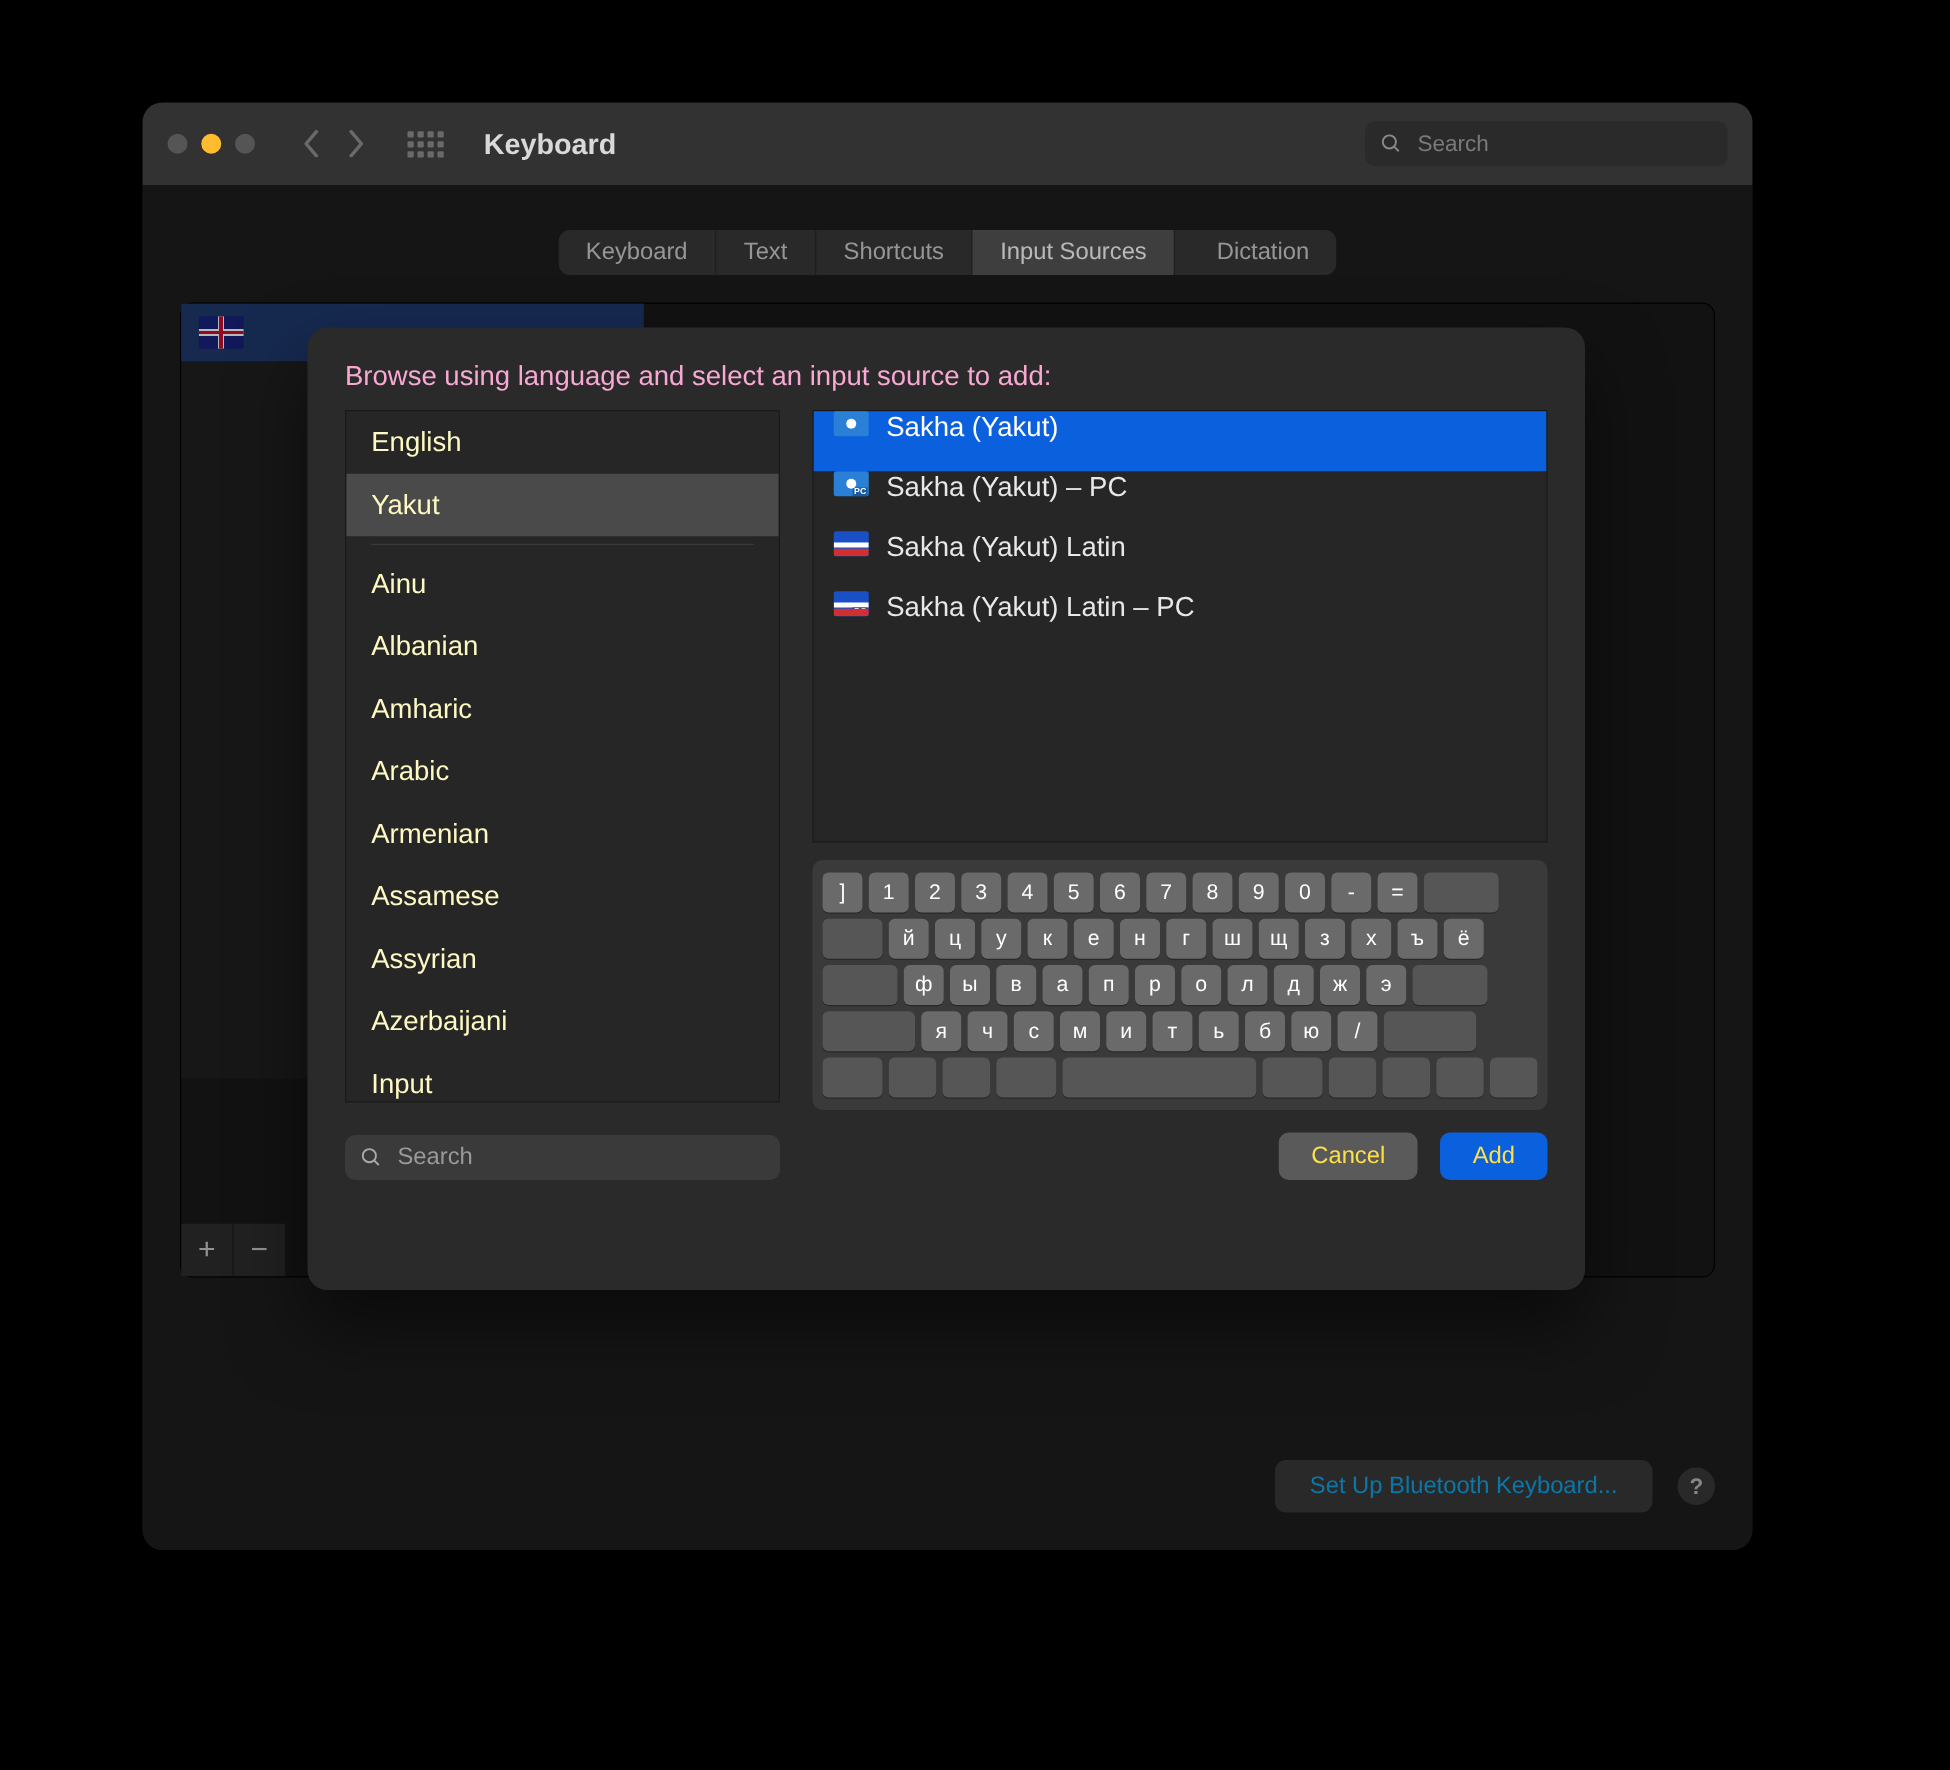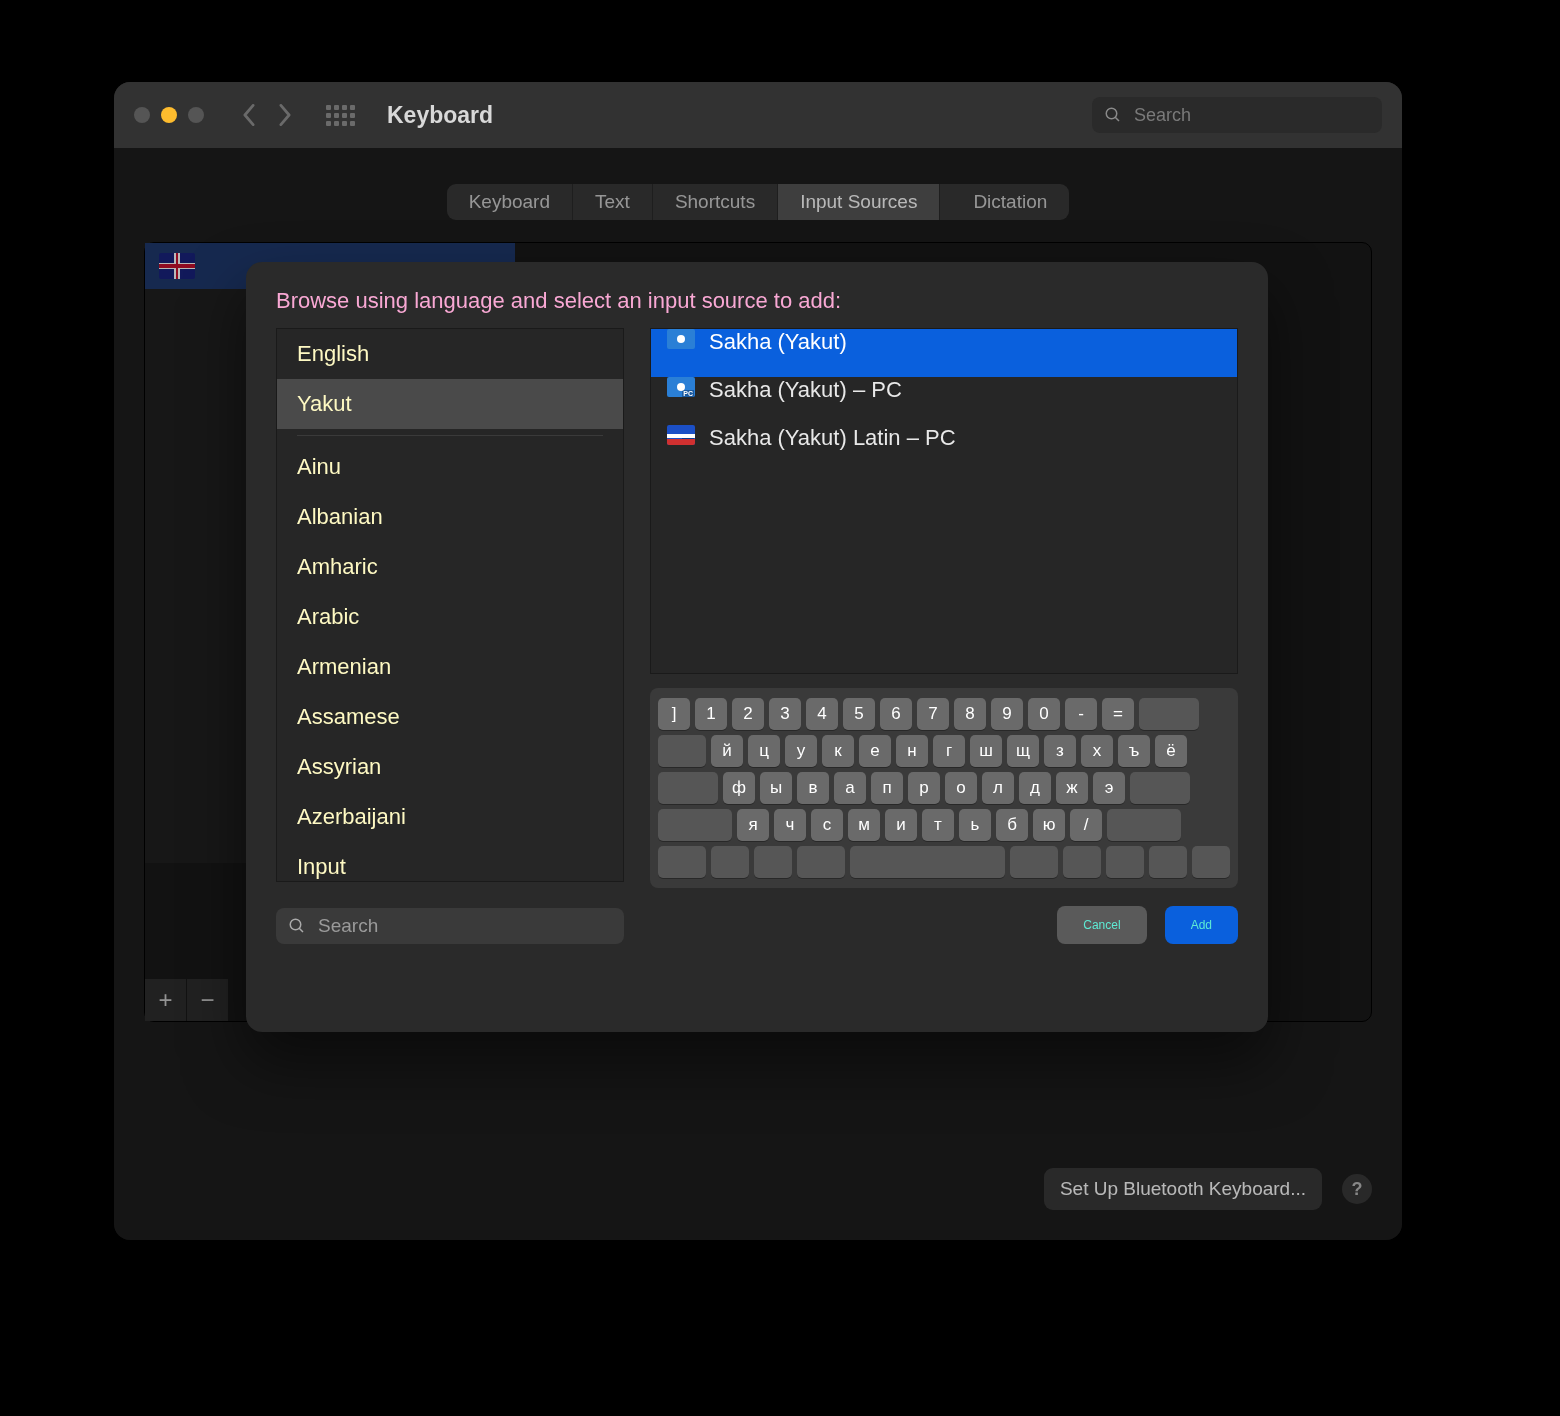--- a/index.html
+++ b/index.html
@@ -87,21 +87,21 @@
     linear-gradient(to right,transparent 43%,#fff 43% 57%,transparent 57%);}
   .ukflag::after{inset:0;background:
     linear-gradient(to bottom,transparent 44%,#c8102e 44% 56%,transparent 56%),
     linear-gradient(to right,transparent 46%,#c8102e 46% 54%,transparent 54%);}
 
   .panel-btns{position:absolute;left:0;bottom:0;display:flex;}
   .sqbtn{width:42px;height:42px;background:#2e2e2e;border-right:1px solid #1a1a1a;display:flex;align-items:center;justify-content:center;color:#ccc;font-size:24px;}
 
   .bottom-row{position:absolute;right:30px;bottom:30px;display:flex;align-items:center;gap:20px;}
   .capsule{
-    background:#3a3a3a;color:#ffffff;font-size:19px;padding:10px 16px;border-radius:9px;
+    background:#3a3a3a;color:#0ea5e9;font-size:19px;padding:10px 28px;border-radius:9px;
   }
   .help{width:30px;height:30px;border-radius:50%;background:#3a3a3a;color:#bbb;display:flex;align-items:center;justify-content:center;font-size:18px;font-weight:600;}
 
   
   .dim{
     position:absolute;inset:66px 0 0 0;background:rgba(0,0,0,.28);
   }
   .sheet{
     position:absolute;left:132px;top:180px;width:1022px;height:770px;
     background:var(--sheet-bg);border-radius:16px;padding:26px 30px;
@@ -158,21 +158,21 @@
   .sheetsearch{
     width:348px;height:36px;background:#3a3a3a;border-radius:8px;margin-top:18px;
     display:flex;align-items:center;padding:0 12px;gap:10px;
   }
   .sheetsearch svg{width:18px;height:18px;stroke:#aaa;fill:none;stroke-width:2;}
   .sheetsearch input{flex:1;background:transparent;border:0;outline:0;color:#e8e8e8;font-size:19px;}
   .sheetsearch input::placeholder{color:#9a9a9a;}
 
   .sheetbtns{display:flex;gap:18px;justify-content:flex-end;margin-top:18px;}
   .btn{
-    height:38px;padding:0 26px;border-radius:8px;font-size:12px;display:flex;align-items:center;justify-content:center;color:#5eead4;cursor:default;
+    height:38px;padding:0 26px;border-radius:8px;font-size:19px;display:flex;align-items:center;justify-content:center;color:#fde047;cursor:default;
   }
   .btn.gray{background:var(--btn-gray);}
   .btn.blue{background:var(--btn-blue);}
 
   .sheetrow2{display:flex;align-items:flex-end;justify-content:space-between;}
 </style>
 </head>
 <body>
 
 <div class="window">
@@ -270,20 +270,24 @@
         <div class="srcchoices">
           <div class="choice sel">
             <div class="flagicon flag-sakha"></div>
             <span>Sakha (Yakut)</span>
           </div>
           <div class="choice">
             <div class="flagicon flag-sakha pc"></div>
             <span>Sakha (Yakut) – PC</span>
           </div>
           <div class="choice">
+            <div class="flagicon flag-latin"></div>
+            <span>Sakha (Yakut) Latin</span>
+          </div>
+          <div class="choice">
             <div class="flagicon flag-latin pc">
                 <span class="pcbadge">PC</span>
               </div>
             <span>Sakha (Yakut) Latin – PC</span>
           </div>
         </div>
 
         <div class="kbd">
           <div class="krow" id="krow0">
               <div class="key">]</div>

